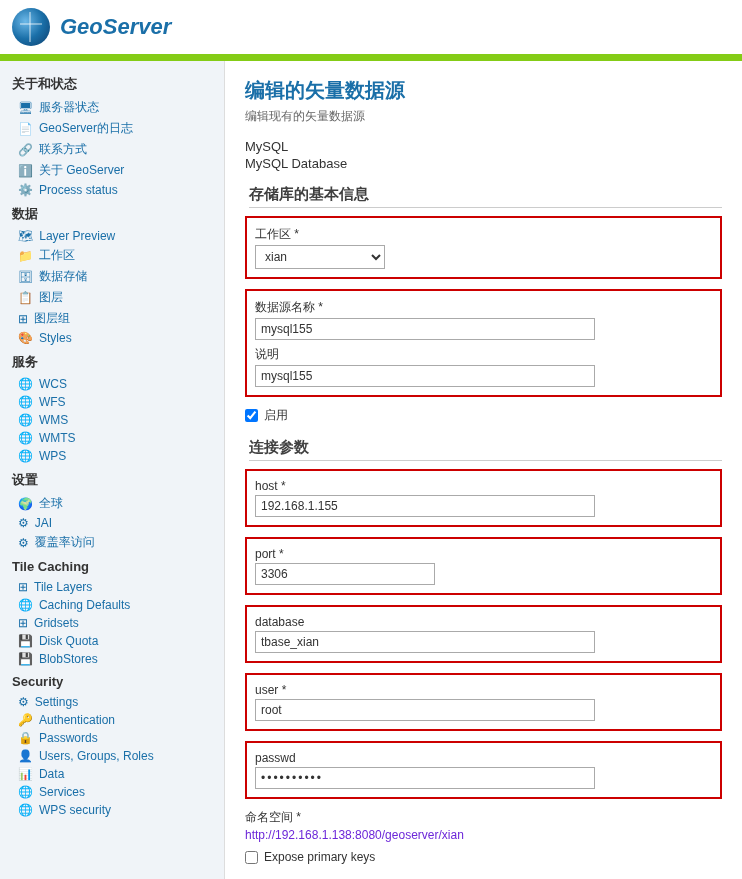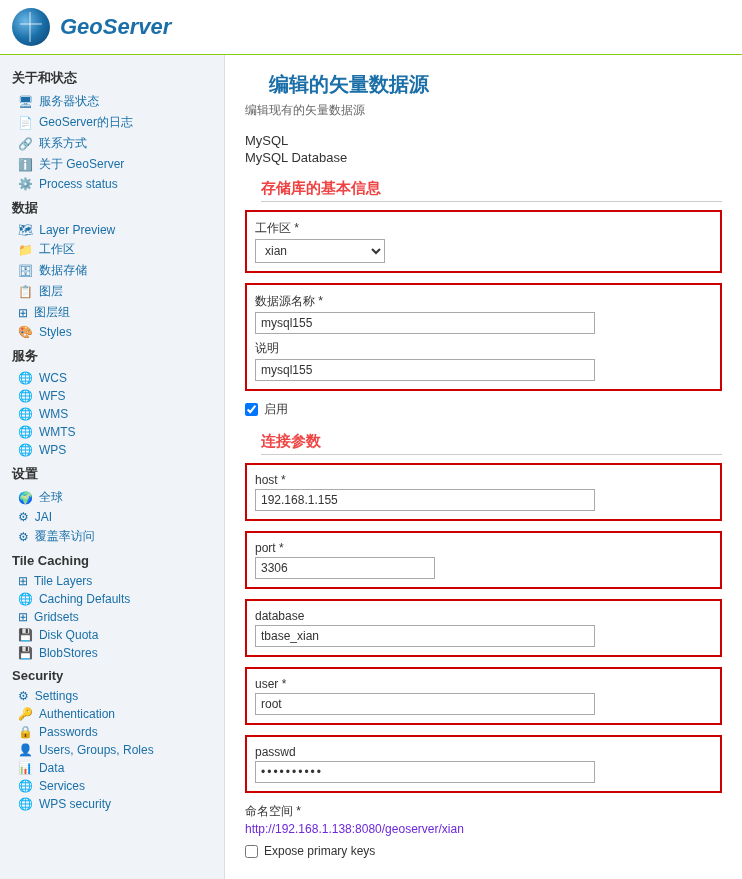--- a/index.html
+++ b/index.html
@@ -1,37 +1,37 @@
 <!DOCTYPE html>
 <html><head>
   <meta charset="utf-8">
   <style>
     * { margin: 0; padding: 0; box-sizing: border-box; }
     body { font-family: Arial, sans-serif; font-size: 13px; background: #fff; color: #333; display: flex; flex-direction: column; width: 742px; }
     
     
-    .header { background: #fff; border-bottom: 1px solid #84cc16; padding: 8px 12px; display: flex; align-items: center; gap: 10px; }
+    .header { background: #fff; border-bottom: 7px solid #84cc16; padding: 8px 12px; display: flex; align-items: center; gap: 10px; }
     .header-title { font-size: 22px; font-weight: bold; color: #1a6fa8; font-style: italic; }
     
     
     .layout { display: flex; flex: 1; }
     
     
     .sidebar { width: 225px; background: #f0f4f8; border-right: 1px solid #ddd; padding: 8px 0; flex-shrink: 0; }
     .sidebar-section-title { font-weight: bold; color: #333; padding: 6px 12px 4px 12px; font-size: 13px; }
     .sidebar-item { display: flex; align-items: center; gap: 6px; padding: 2px 12px 2px 18px; cursor: pointer; color: #1a6fa8; font-size: 12px; text-decoration: none; }
 
     
     .main { flex: 1; padding: 16px 20px; overflow-y: auto; }
-    .page-title { font-size: 20px; font-weight: bold; color: #1a6fa8; margin-bottom: 4px; margin-left: 24px; }
+    .page-title { font-size: 20px; font-weight: bold; color: #1a6fa8; margin-bottom: 4px; }
     .page-subtitle { font-size: 12px; color: #666; margin-bottom: 14px; }
     
     .info-line { font-size: 13px; color: #333; margin-bottom: 2px; }
     
-    .section-title { font-size: 15px; font-weight: bold; color: #ef4444; margin: 14px 0 8px 16px; border-bottom: 1px solid #ccc; padding-bottom: 3px; }
+    .section-title { font-size: 15px; font-weight: bold; color: #404040; margin: 14px 0 8px 4px; border-bottom: 1px solid #ccc; padding-bottom: 3px; }
     
     .form-group { margin-bottom: 8px; }
     .form-label { font-size: 12px; color: #333; margin-bottom: 2px; display: block; }
     
     .outlined-group { border: 2px solid #c00; padding: 8px; margin-bottom: 10px; }
     
     input[type="text"], input[type="password"], select {
       width: 100%;
       border: 1px solid #aaa;
       padding: 3px 5px;

